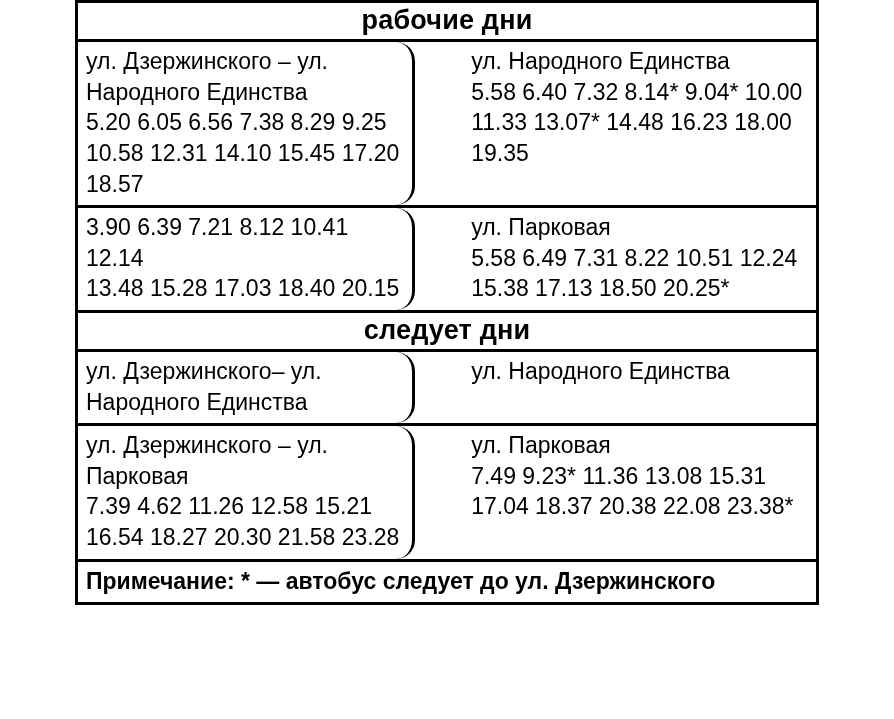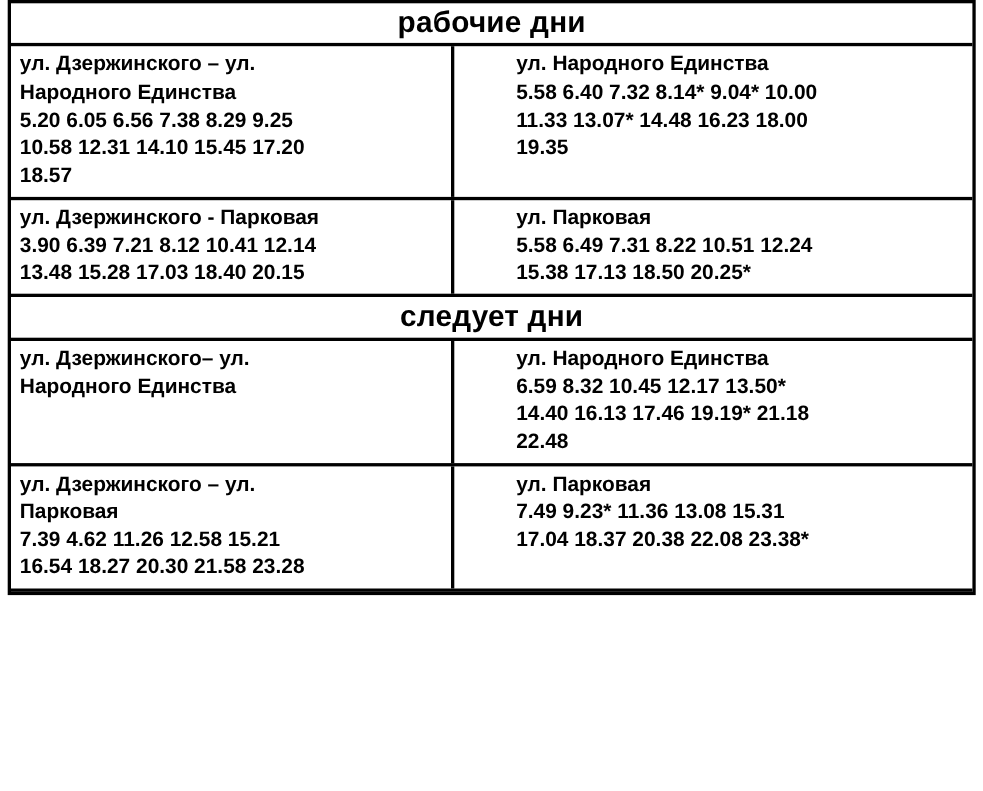--- a/index.html
+++ b/index.html
@@ -9,21 +9,21 @@
   }
   body {
     width: 894px;
     height: 719px;
     font-family: "Liberation Sans", sans-serif;
     color: #000000;
     overflow: hidden;
   }
   .sheet {
     position: relative;
-    width: 880px;
+    width: 744px;
     margin: 0 auto;
     box-sizing: border-box;
     border: 3px solid #000;
     border-top-width: 3px;
   }
   .band {
     border-bottom: 3px solid #000;
     text-align: center;
     font-size: 27px;
     font-weight: bold;
@@ -31,24 +31,25 @@
     line-height: 1.12;
     letter-spacing: 0.2px;
   }
   .row {
     display: flex;
     border-bottom: 3px solid #000;
   }
   .cell {
     box-sizing: border-box;
     padding: 4px 6px 6px 8px;
-    font-size: 19px;
+    font-size: 23px;
     line-height: 1.33;
-    font-weight: bold;
+    font-weight: normal;
     overflow: hidden;
+    border-radius: 19px;
   }
   .cell.left {
     width: 428px;
     border-right: 3px solid #000;
   }
   .cell.right {
     width: 449px;
     margin-left: 48px;
   }
   .title-line {
@@ -82,54 +83,51 @@
     <div class="cell right">
       <div class="title-line">ул. Народного Единства</div>
       <div class="times">5.58  6.40  7.32  8.14*  9.04*  10.00
 11.33  13.07*  14.48  16.23  18.00
 19.35</div>
     </div>
   </div>
 
   <div class="row">
     <div class="cell left">
-      <div class="title-line">ул. Дзержинского - Парковая</div>
       <div class="times">3.90  6.39  7.21  8.12  10.41  12.14
 13.48  15.28  17.03  18.40  20.15</div>
     </div>
     <div class="cell right">
       <div class="title-line">ул. Парковая</div>
       <div class="times">5.58  6.49  7.31  8.22  10.51  12.24
 15.38  17.13  18.50  20.25*</div>
     </div>
   </div>
 
   <div class="band">следует дни</div>
 
   <div class="row">
     <div class="cell left">
       <div class="title-line">ул. Дзержинского– ул.
 Народного Единства</div>
     </div>
     <div class="cell right">
       <div class="title-line">ул. Народного Единства</div>
-      <div class="times">6.59  8.32  10.45  12.17  13.50*
-14.40  16.13  17.46  19.19*  21.18
-22.48</div>
     </div>
   </div>
 
   <div class="row">
     <div class="cell left">
       <div class="title-line">ул. Дзержинского – ул.
 Парковая</div>
       <div class="times">7.39  4.62  11.26  12.58  15.21
 16.54  18.27  20.30  21.58  23.28</div>
     </div>
     <div class="cell right">
       <div class="title-line">ул. Парковая</div>
       <div class="times">7.49  9.23*  11.36  13.08  15.31
 17.04  18.37  20.38  22.08  23.38*</div>
     </div>
   </div>
 
+  <div class="note">Примечание: * — автобус следует до ул. Дзержинского</div>
 
 </div>
 
 </body></html>

